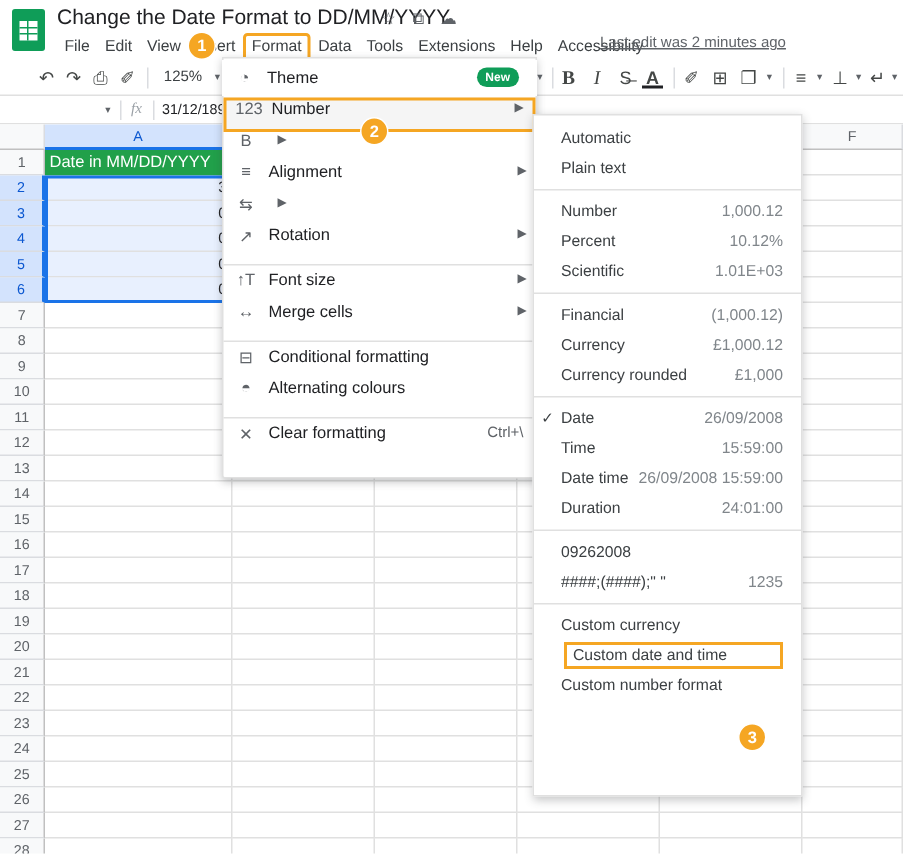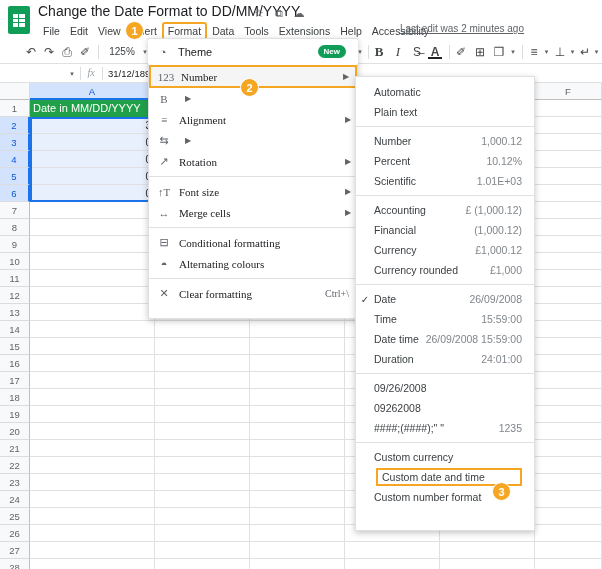--- a/index.html
+++ b/index.html
@@ -151,22 +151,22 @@
     border:2px solid #1a73e8; pointer-events:none; z-index:5;
   }
 
   
   #format-menu {
     position:absolute; left:148px; top:38px; width:210px; height:281px;
     background:#fff; border:1px solid #e0e0e0; border-radius:0 0 2px 2px;
     box-shadow:0 2px 6px rgba(60,64,67,.3); z-index:40;
   }
   .mrow {
-    position:relative; height:21px; display:flex; align-items:center;
-    font-size:11px; color:#202124; cursor:pointer;font-family:Liberation Serif, serif;
+    position:relative; height:21px; display:flex; 
+    font-size:11px; color:#202124; cursor:pointer;
   }
   .mrow .micon {
     width:30px; text-align:center; font-size:11px; color:#5f6368; flex:0 0 30px;
   }
   .mrow .mlabel { flex:1 1 auto; }
   .mrow .marrow { width:18px; text-align:center; font-size:8px; color:#5f6368; }
   .mrow .mshort { font-size:10px; color:#5f6368; padding-right:8px; }
   .mrow.highlighted {
     border:2px solid #F5A623; height:23px; background:#f5f5f5;
   }
@@ -607,25 +607,20 @@
       <div class="sval">10.12%</div>
     </div>
     <div class="srow">
       <div class="scheck"></div>
       <div class="slabel">Scientific</div>
       <div class="sval">1.01E+03</div>
     </div>
     <div class="sdiv"></div>
     <div class="srow">
       <div class="scheck"></div>
-      <div class="slabel">Accounting</div>
-      <div class="sval">£ (1,000.12)</div>
-    </div>
-    <div class="srow">
-      <div class="scheck"></div>
       <div class="slabel">Financial</div>
       <div class="sval">(1,000.12)</div>
     </div>
     <div class="srow">
       <div class="scheck"></div>
       <div class="slabel">Currency</div>
       <div class="sval">£1,000.12</div>
     </div>
     <div class="srow">
       <div class="scheck"></div>
@@ -649,24 +644,20 @@
       <div class="sval">26/09/2008 15:59:00</div>
     </div>
     <div class="srow">
       <div class="scheck"></div>
       <div class="slabel">Duration</div>
       <div class="sval">24:01:00</div>
     </div>
     <div class="sdiv"></div>
     <div class="srow">
       <div class="scheck"></div>
-      <div class="slabel">09/26/2008</div>
-    </div>
-    <div class="srow">
-      <div class="scheck"></div>
       <div class="slabel">09262008</div>
     </div>
     <div class="srow">
       <div class="scheck"></div>
       <div class="slabel">####;(####);" "</div>
       <div class="sval">1235</div>
     </div>
     <div class="sdiv"></div>
     <div class="srow">
       <div class="scheck"></div>

